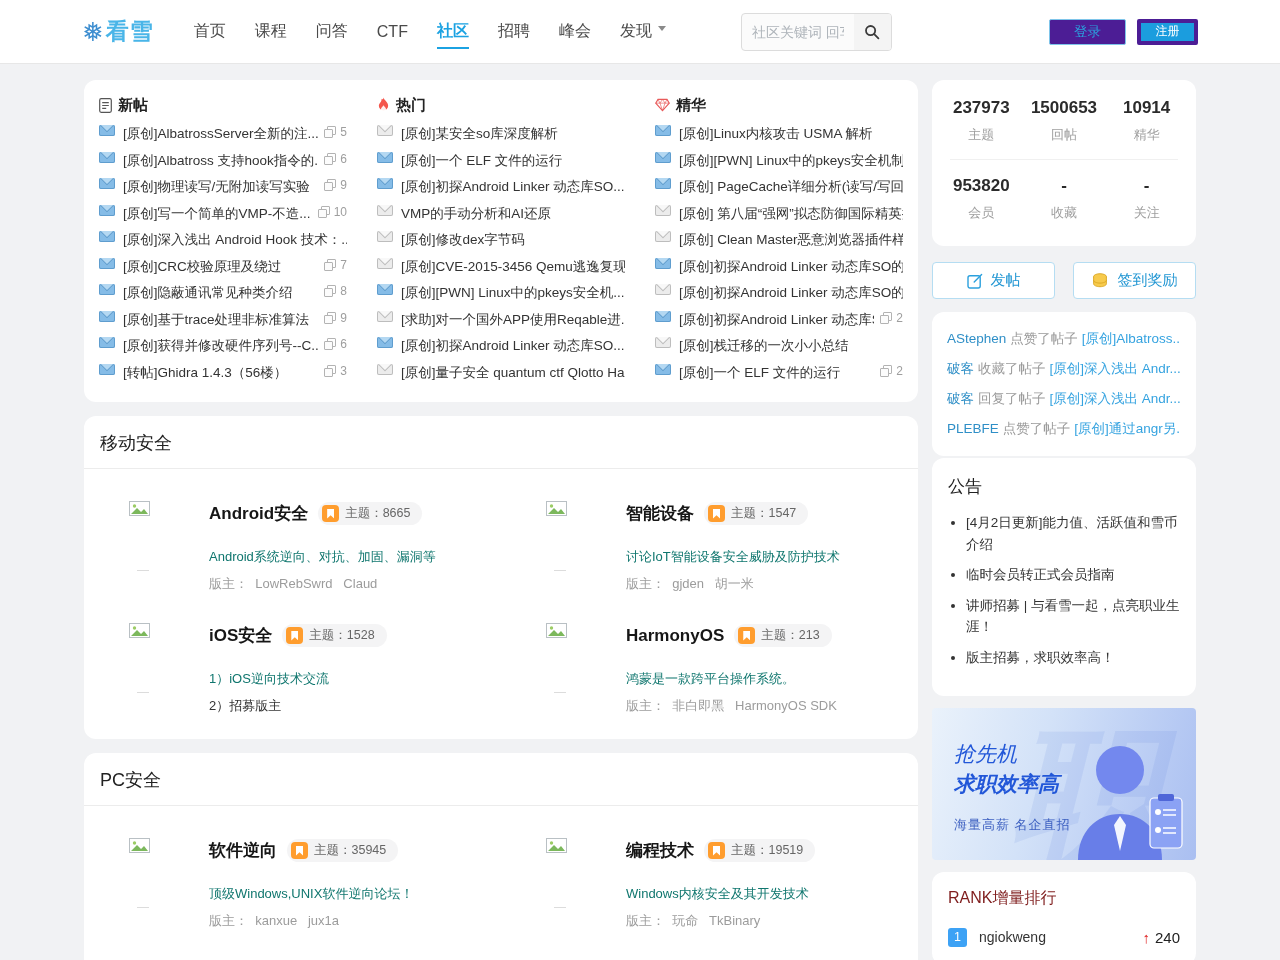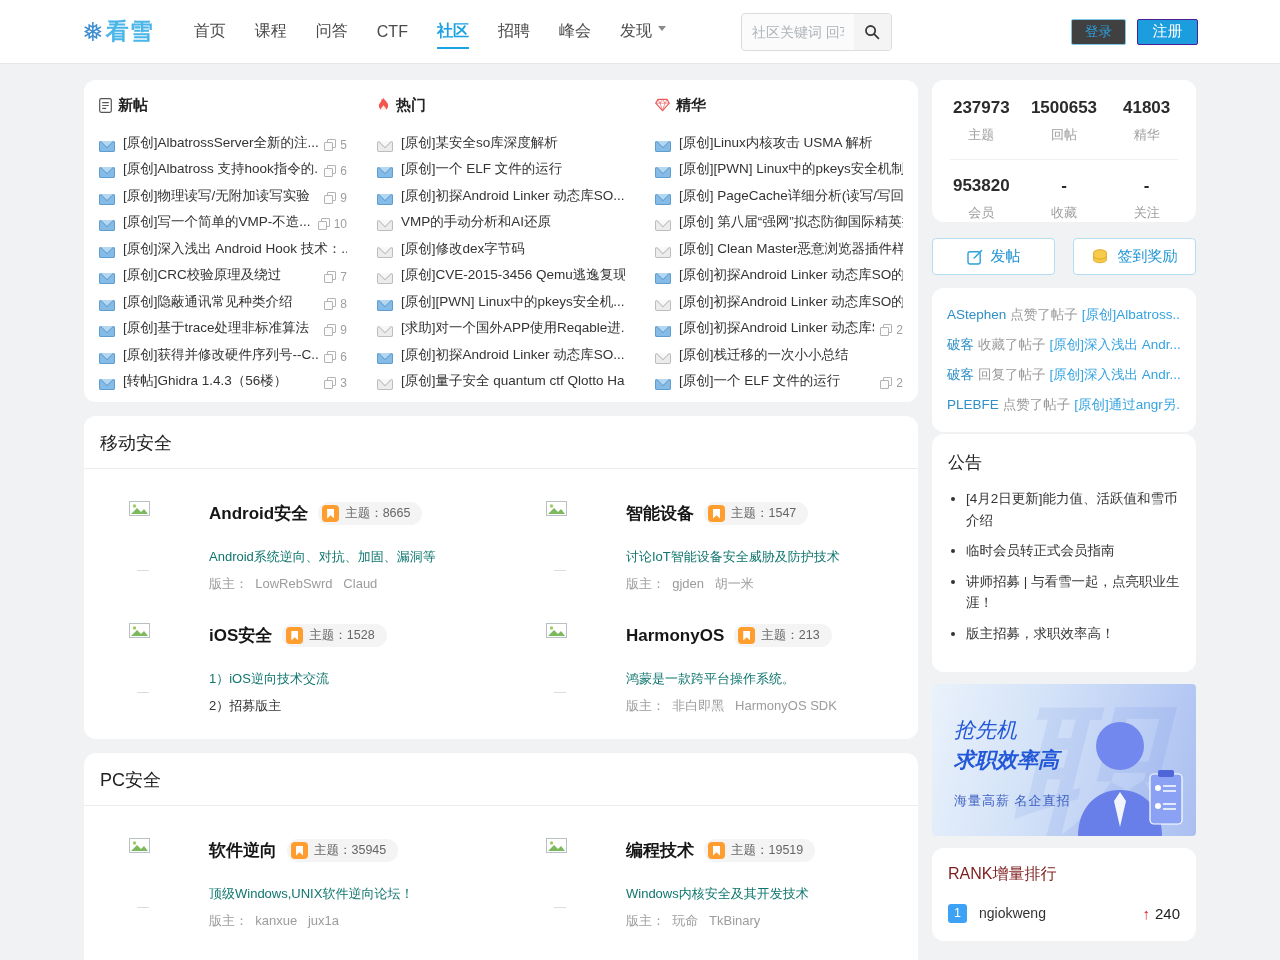--- a/index.html
+++ b/index.html
@@ -14,34 +14,34 @@
   nav{display:flex;align-items:center;margin-left:40px;gap:29px}
   nav .nv{font-size:16px;color:#4a4a4a;cursor:pointer;position:relative;white-space:nowrap}
   nav .nv.active{color:#1ba2e2;font-weight:700}
   nav .nv.active::after{content:"";position:absolute;left:0;right:0;bottom:-7px;height:2px;background:#1ba2e2}
   .caret{display:inline-block;width:0;height:0;border:4px solid transparent;border-top:5px solid #8a8a8a;margin-left:6px;vertical-align:1px}
   .search{display:flex;align-items:stretch;margin-left:75px;height:38px;border:1px solid #dcdcdc;border-radius:4px;overflow:hidden;background:#fbfbfb}
   .search input{width:112px;border:none;outline:none;background:transparent;padding:0 10px;font-size:14px;color:#333}
   .search input::placeholder{color:#aeb4ba}
   .search button{width:37px;border:none;background:#f4f4f4;cursor:pointer;display:flex;align-items:center;justify-content:center}
   .auth{margin-left:auto;display:flex;gap:11px}
-  .btn-login{width:55px;height:26px;background:#404040;border:1px solid #7ec5ea;border-radius:2px;color:#2ba0dd;font-size:13.5px;cursor:pointer}
-  .btn-reg{width:61px;height:26px;background:#1b9dde;border:1px solid #4c1d95;border-radius:2px;color:#fff;font-size:15px;cursor:pointer}
+  .btn-login{width:77px;height:26px;background:#4c1d95;border:1px solid #7ec5ea;border-radius:2px;color:#2ba0dd;font-size:13.5px;cursor:pointer}
+  .btn-reg{width:61px;height:26px;background:#1b9dde;border:4px solid #4c1d95;border-radius:2px;color:#fff;font-size:12px;cursor:pointer}
 
   
   .wrap{width:1112px;margin:16px auto 0;display:flex;gap:14px;align-items:flex-start}
   .main{width:834px}
   .side{width:264px}
   .card{background:#fff;border-radius:12px}
 
   
   .tripanel{display:flex;padding:14px 0 12px}
   .pcol{width:33.333%;padding:0 15px;min-width:0}
   .pcol-h{display:flex;align-items:center;gap:6px;font-size:15px;font-weight:700;color:#222;height:22px;margin-bottom:9px}
-  .prow{display:flex;align-items:flex-end;height:26.5px;font-size:13.5px;color:#333;cursor:pointer}
+  .prow{display:flex;align-items:flex-start;height:26.5px;font-size:13.5px;color:#333;cursor:pointer}
   .pt{flex:1;min-width:0;overflow:hidden;white-space:nowrap;margin-left:8px}
   .cnt{display:flex;align-items:center;gap:4px;color:#9e9e9e;font-size:12px;margin-left:6px;flex:none}
   .env{display:inline-block;width:16px;height:11px;border-radius:2px;position:relative;overflow:hidden;flex:none}
   .env.b{background:#85bce7;box-shadow:inset 0 0 0 1px #5f9dce}
   .env.b::before{content:"";position:absolute;top:-7px;left:2px;width:10px;height:10px;background:#b4d8f2;border:1px solid #5f9dce;transform:rotate(45deg)}
   .env.g{background:#ececec;box-shadow:inset 0 0 0 1px #bdbdbd}
   .env.g::before{content:"";position:absolute;top:-7px;left:2px;width:10px;height:10px;background:#f8f8f8;border:1px solid #bdbdbd;transform:rotate(45deg)}
   .pgs{position:relative;width:12px;height:12px;display:inline-block}
   .pgs::before{content:"";position:absolute;right:0;top:0;width:7px;height:7px;border:1px solid #b3b3b3;background:#fff;border-radius:1px}
   .pgs::after{content:"";position:absolute;left:0;bottom:0;width:7px;height:7px;border:1px solid #b3b3b3;background:#fcfcfc;border-radius:1px}
@@ -57,21 +57,21 @@
   .fhead{display:flex;align-items:center;gap:10px}
   .fname{font-size:17px;font-weight:700;color:#161616;white-space:nowrap}
   .badge{display:inline-flex;align-items:center;gap:6px;background:#f4f4f5;border-radius:13px;padding:3px 12px 3px 4px;font-size:12.5px;color:#666;white-space:nowrap}
   .bm{width:17px;height:17px;background:#ff9d2e;border-radius:4px;position:relative;flex:none}
   .bm::before{content:"";position:absolute;left:5px;top:4px;width:7px;height:9.5px;background:#fff;clip-path:polygon(0 0,100% 0,100% 100%,50% 65%,0 100%)}
   .fdesc{margin-top:23px;font-size:13px;color:#0f766e;white-space:pre;overflow:hidden}
   .fmods{margin-top:9px;font-size:13px;color:#9c9c9c;white-space:pre;overflow:hidden}
   .fmods.dark{color:#333}
 
   
-  .stats{padding:18px 8px 0}
+  .stats{padding:18px 8px 24px}
   .srow{display:flex}
   .scell{width:33.333%;text-align:center}
   .sval{font-size:17px;font-weight:700;color:#2b2b2b}
   .slab{font-size:13px;color:#9e9e9e;margin-top:8px}
   .sdiv{height:1px;background:#f0f0f0;margin:15px 10px 16px}
   .sbtns{display:flex;gap:18px;margin-top:16px}
   .sbtn{flex:1;height:37px;background:#fff;border:1px solid #b5ddf2;border-radius:4px;color:#2196d3;font-size:15px;display:flex;align-items:center;justify-content:center;gap:8px;cursor:pointer}
   .acts{margin-top:13px;padding:12px 15px}
   .arow{height:30px;line-height:30px;font-size:13.5px;white-space:nowrap;overflow:hidden}
   .auser{color:#2f8fc7;cursor:pointer}
@@ -488,21 +488,21 @@
       <div class="srow">
         <div class="scell">
             <div class="sval">237973</div>
             <div class="slab">主题</div>
           </div>
         <div class="scell">
             <div class="sval">1500653</div>
             <div class="slab">回帖</div>
           </div>
         <div class="scell">
-            <div class="sval">41803</div>
+            <div class="sval">10914</div>
             <div class="slab">精华</div>
           </div>
       </div>
       <div class="sdiv"></div>
       <div class="srow">
         <div class="scell">
             <div class="sval">953820</div>
             <div class="slab">会员</div>
           </div>
         <div class="scell">

